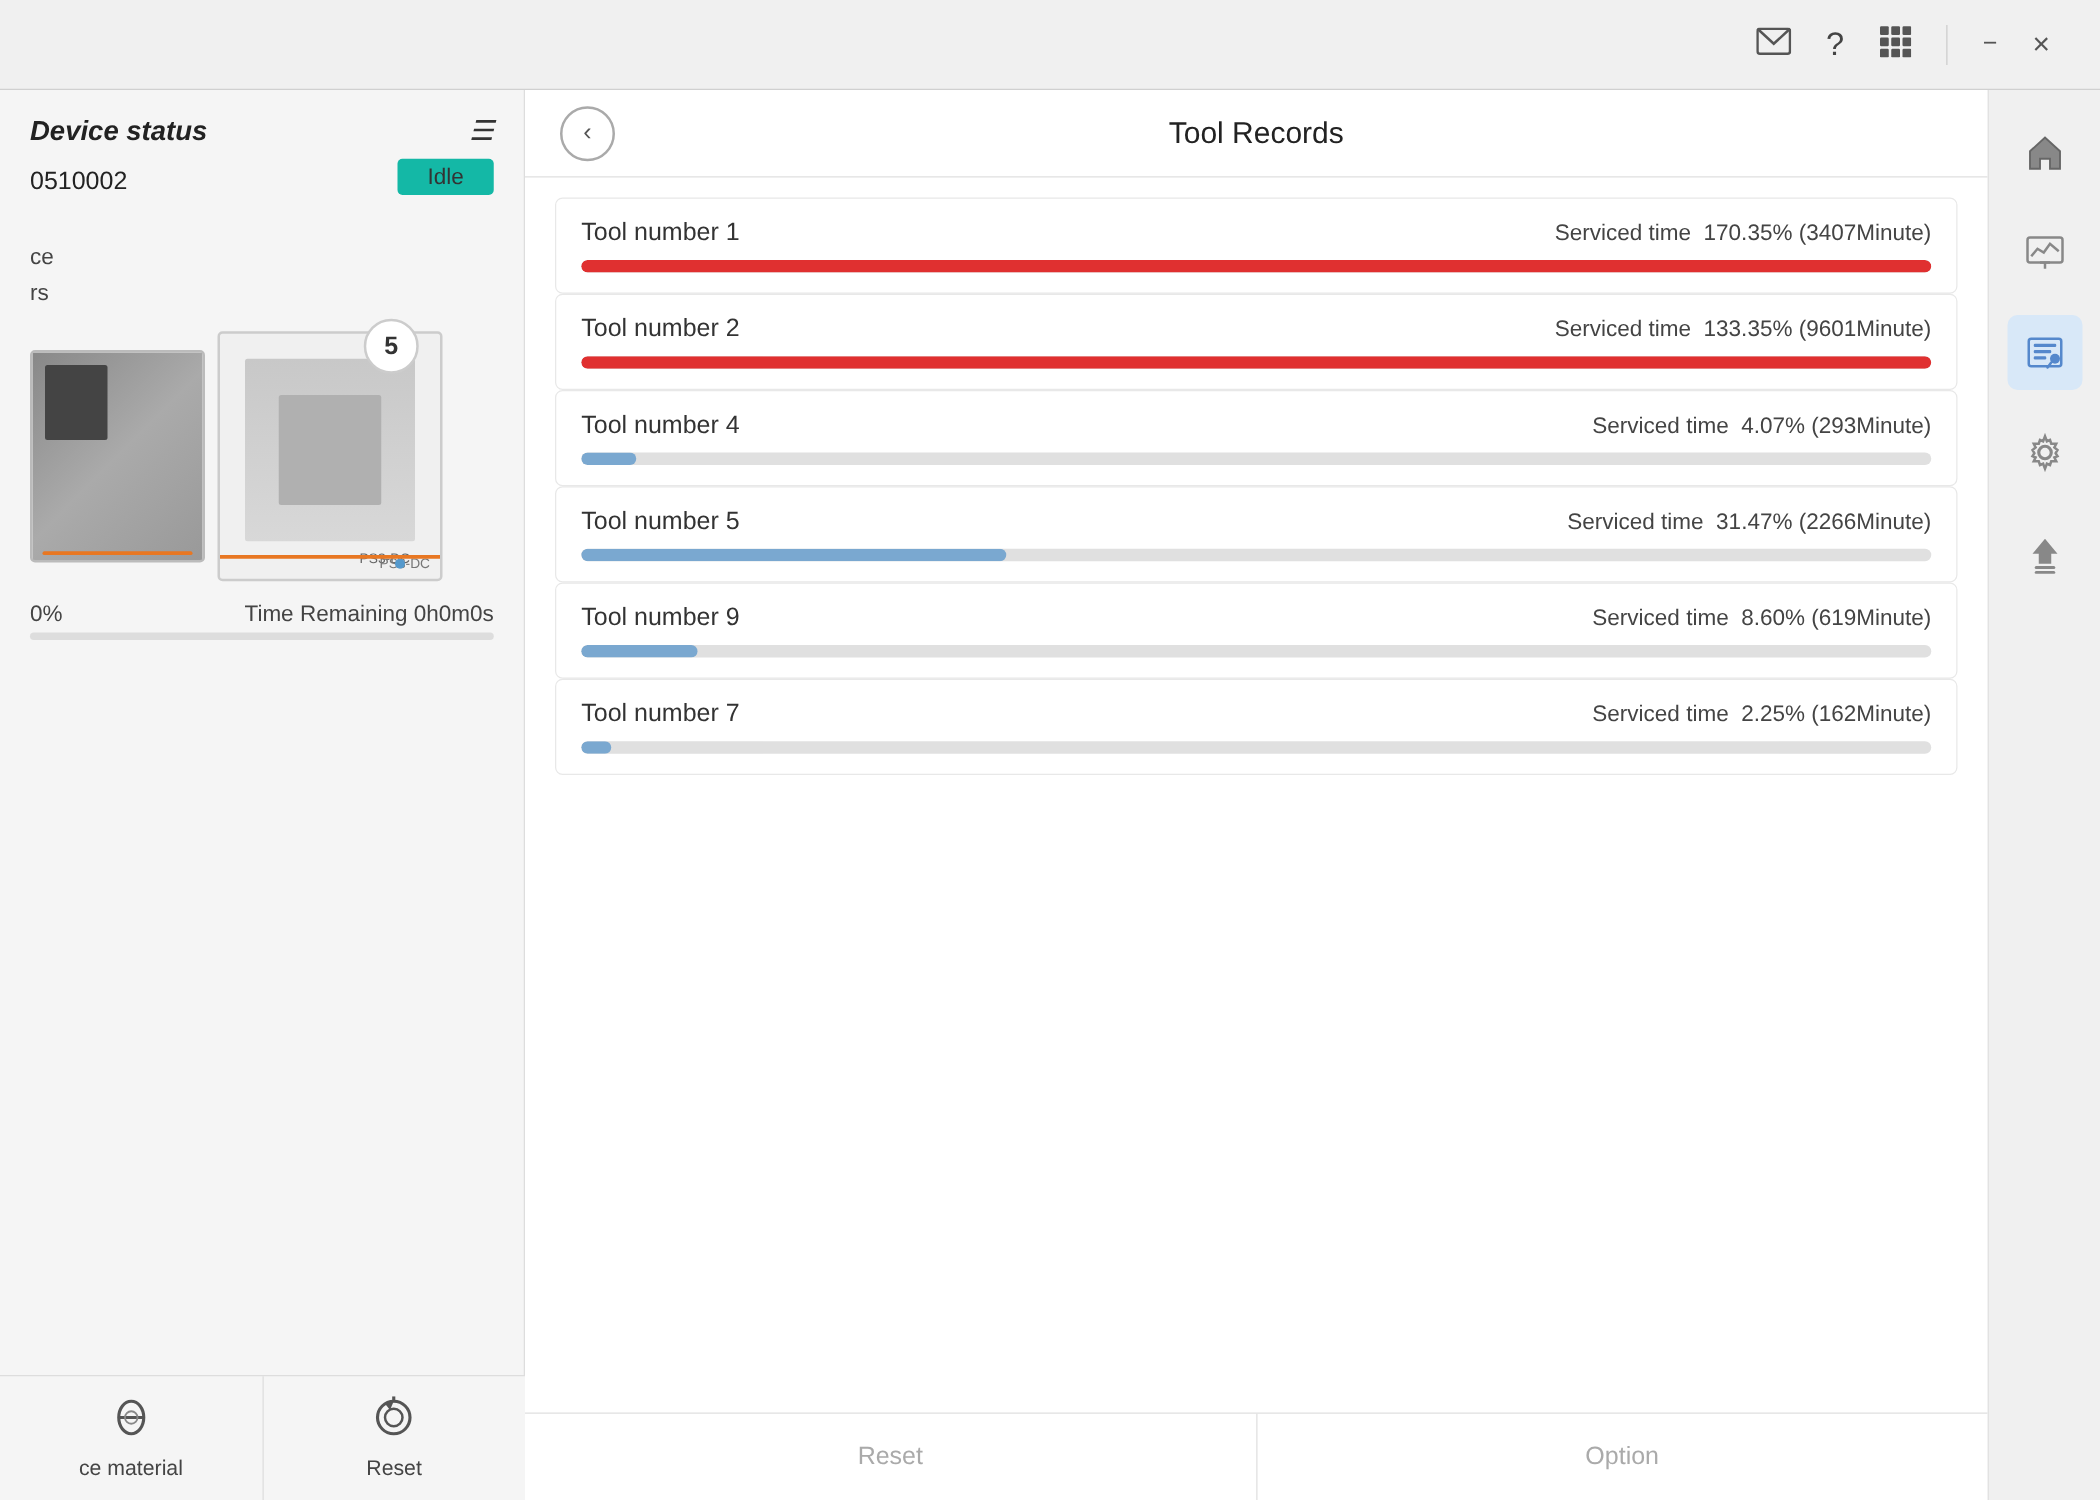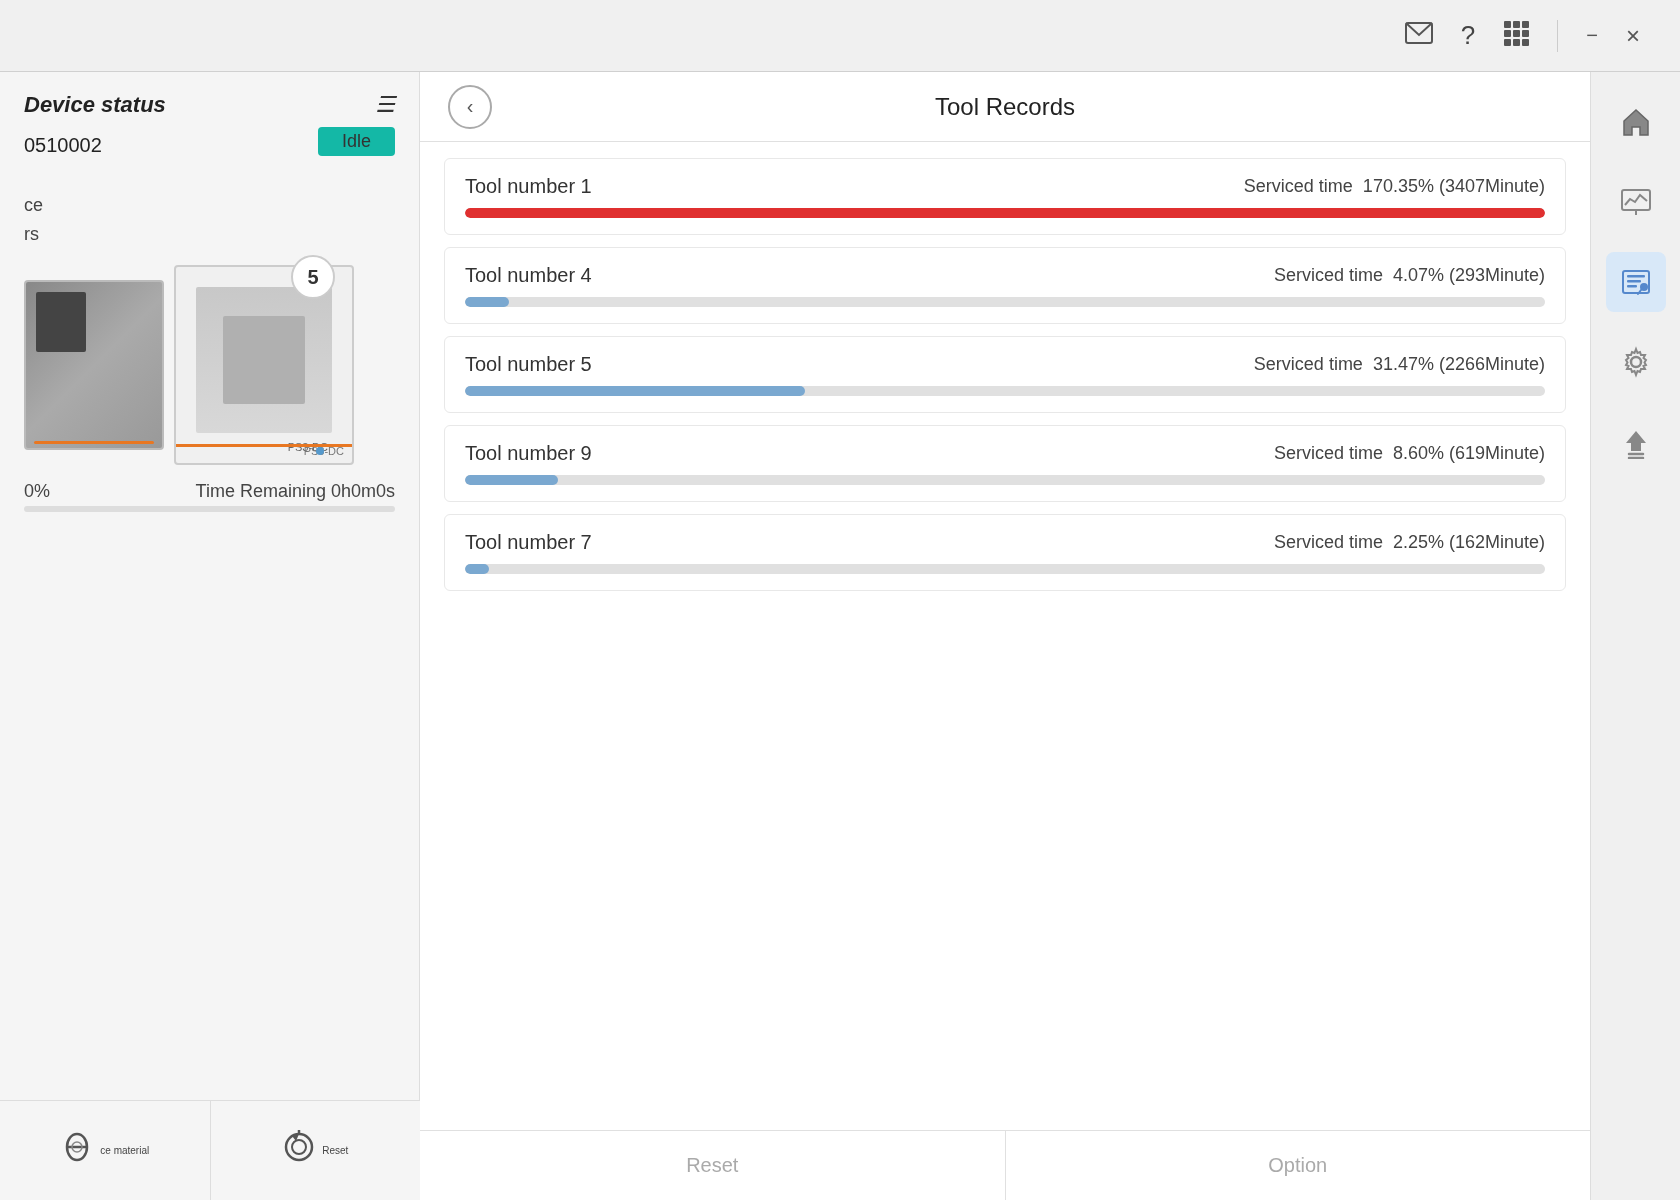--- a/index.html
+++ b/index.html
@@ -201,27 +201,28 @@
       left: 0;
       width: 420px;
       height: 100px;
       display: flex;
       border-top: 1px solid #ddd;
       background: #f5f5f5;
     }
     .action-btn {
       flex: 1;
       display: flex;
+      flex-direction: column;
       align-items: center;
       justify-content: center;
       gap: 6px;
       cursor: pointer;
       border: none;
       background: none;
-      font-size: 10px;
+      font-size: 17px;
       color: #444;
       border-right: 1px solid #ddd;
     }
     .action-btn:last-child { border-right: none; }
     .action-icon {
       font-size: 30px;
       color: #555;
     }
 
     
@@ -302,21 +303,20 @@
     
     .tool-list {
       flex: 1;
       overflow-y: auto;
       padding: 16px 24px;
     }
     .tool-item {
       border: 1px solid #e8e8e8;
       border-radius: 6px;
       padding: 16px 20px;
-      margin-bottom: 12px;
       background: #fff;
     }
     .tool-item-header {
       display: flex;
       align-items: center;
       justify-content: space-between;
       margin-bottom: 10px;
     }
     .tool-number {
       font-size: 20px;
@@ -521,20 +521,29 @@
       <div class="tool-item-header">
         <span class="tool-number">Tool number 1</span>
         <span class="tool-service">Serviced time&nbsp;&nbsp;170.35% (3407Minute)</span>
       </div>
       <div class="tool-bar-track">
         <div class="tool-bar-fill bar-red" style="width:100%;"></div>
       </div>
     </div>
       <div class="tool-item">
       <div class="tool-item-header">
+        <span class="tool-number">Tool number 2</span>
+        <span class="tool-service">Serviced time&nbsp;&nbsp;133.35% (9601Minute)</span>
+      </div>
+      <div class="tool-bar-track">
+        <div class="tool-bar-fill bar-red" style="width:100%;"></div>
+      </div>
+    </div>
+      <div class="tool-item">
+      <div class="tool-item-header">
         <span class="tool-number">Tool number 4</span>
         <span class="tool-service">Serviced time&nbsp;&nbsp;4.07% (293Minute)</span>
       </div>
       <div class="tool-bar-track">
         <div class="tool-bar-fill bar-blue" style="width:4.07%;"></div>
       </div>
     </div>
       <div class="tool-item">
       <div class="tool-item-header">
         <span class="tool-number">Tool number 5</span>

